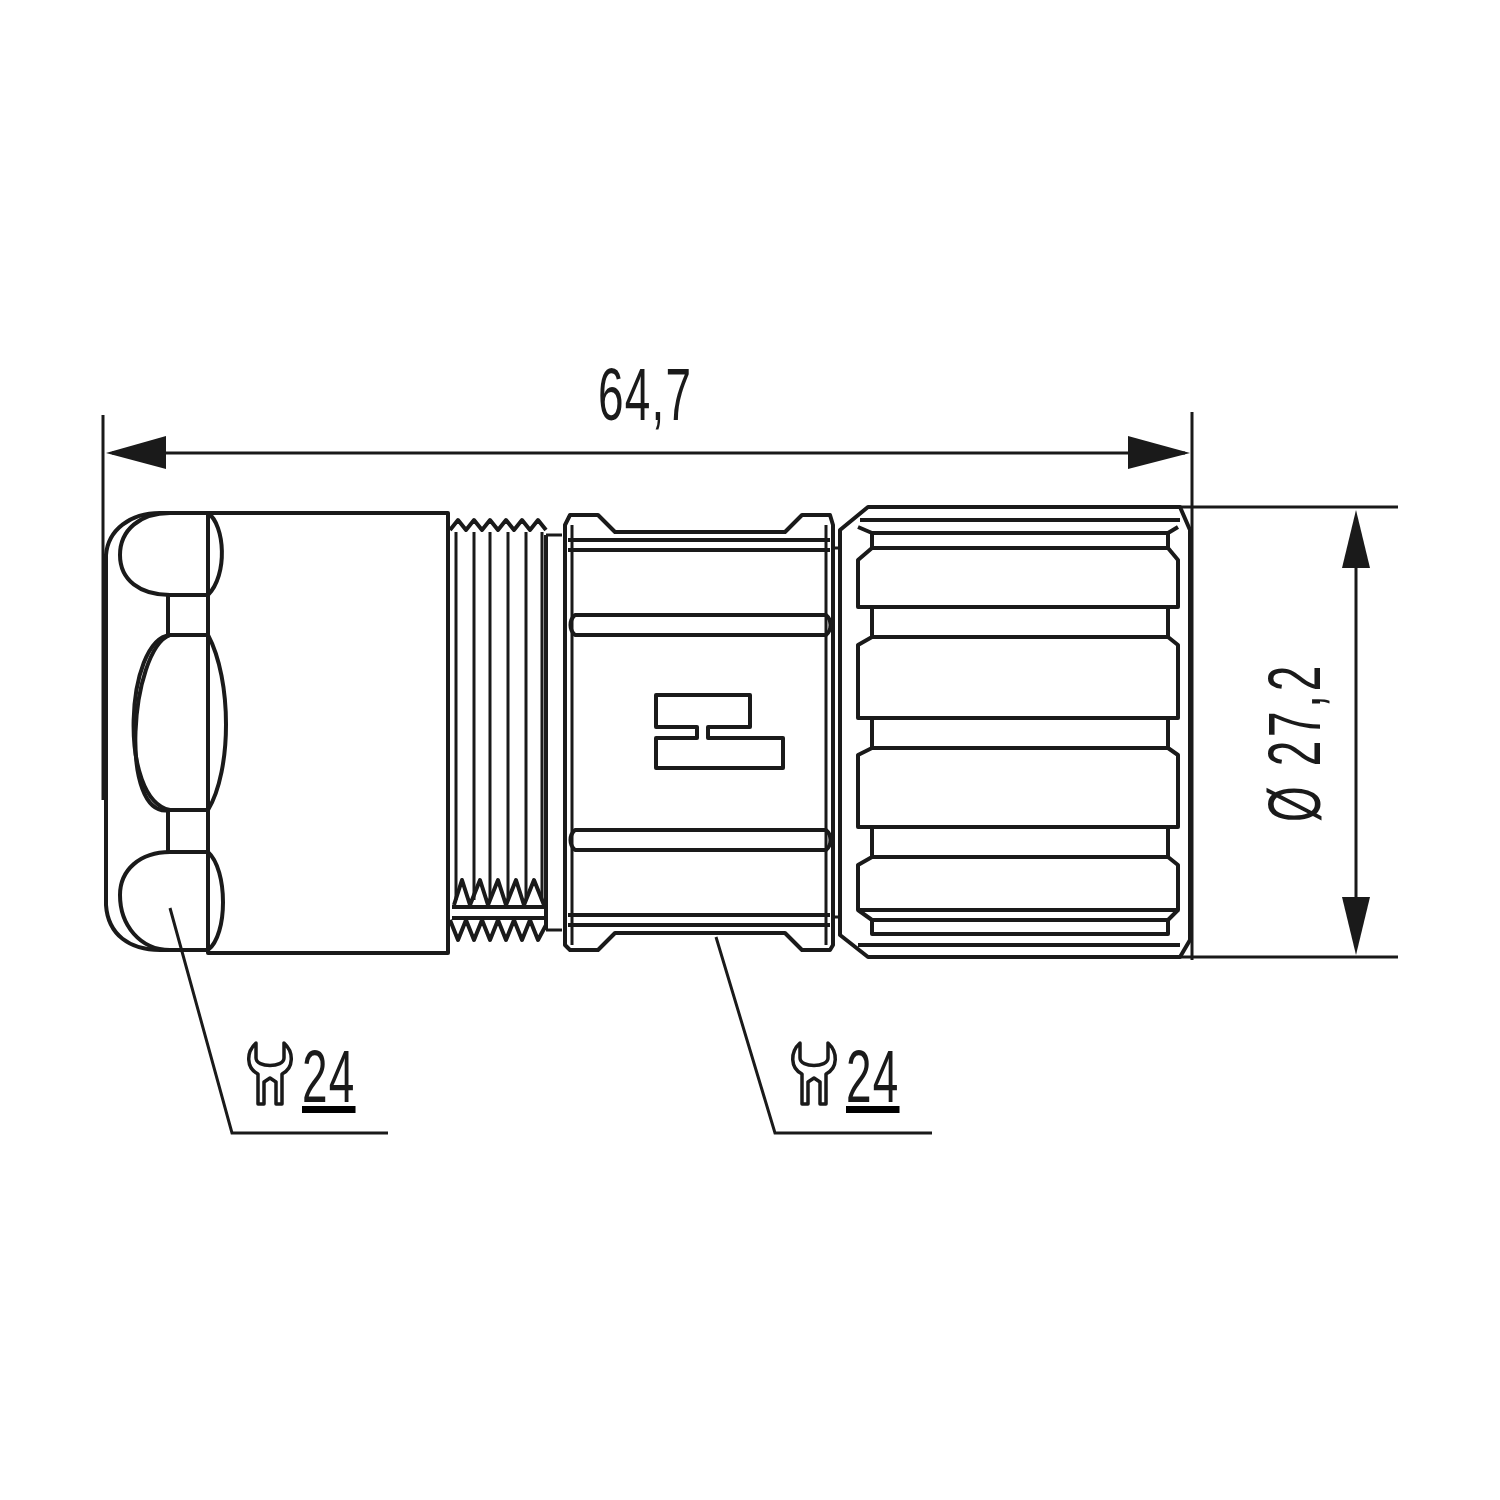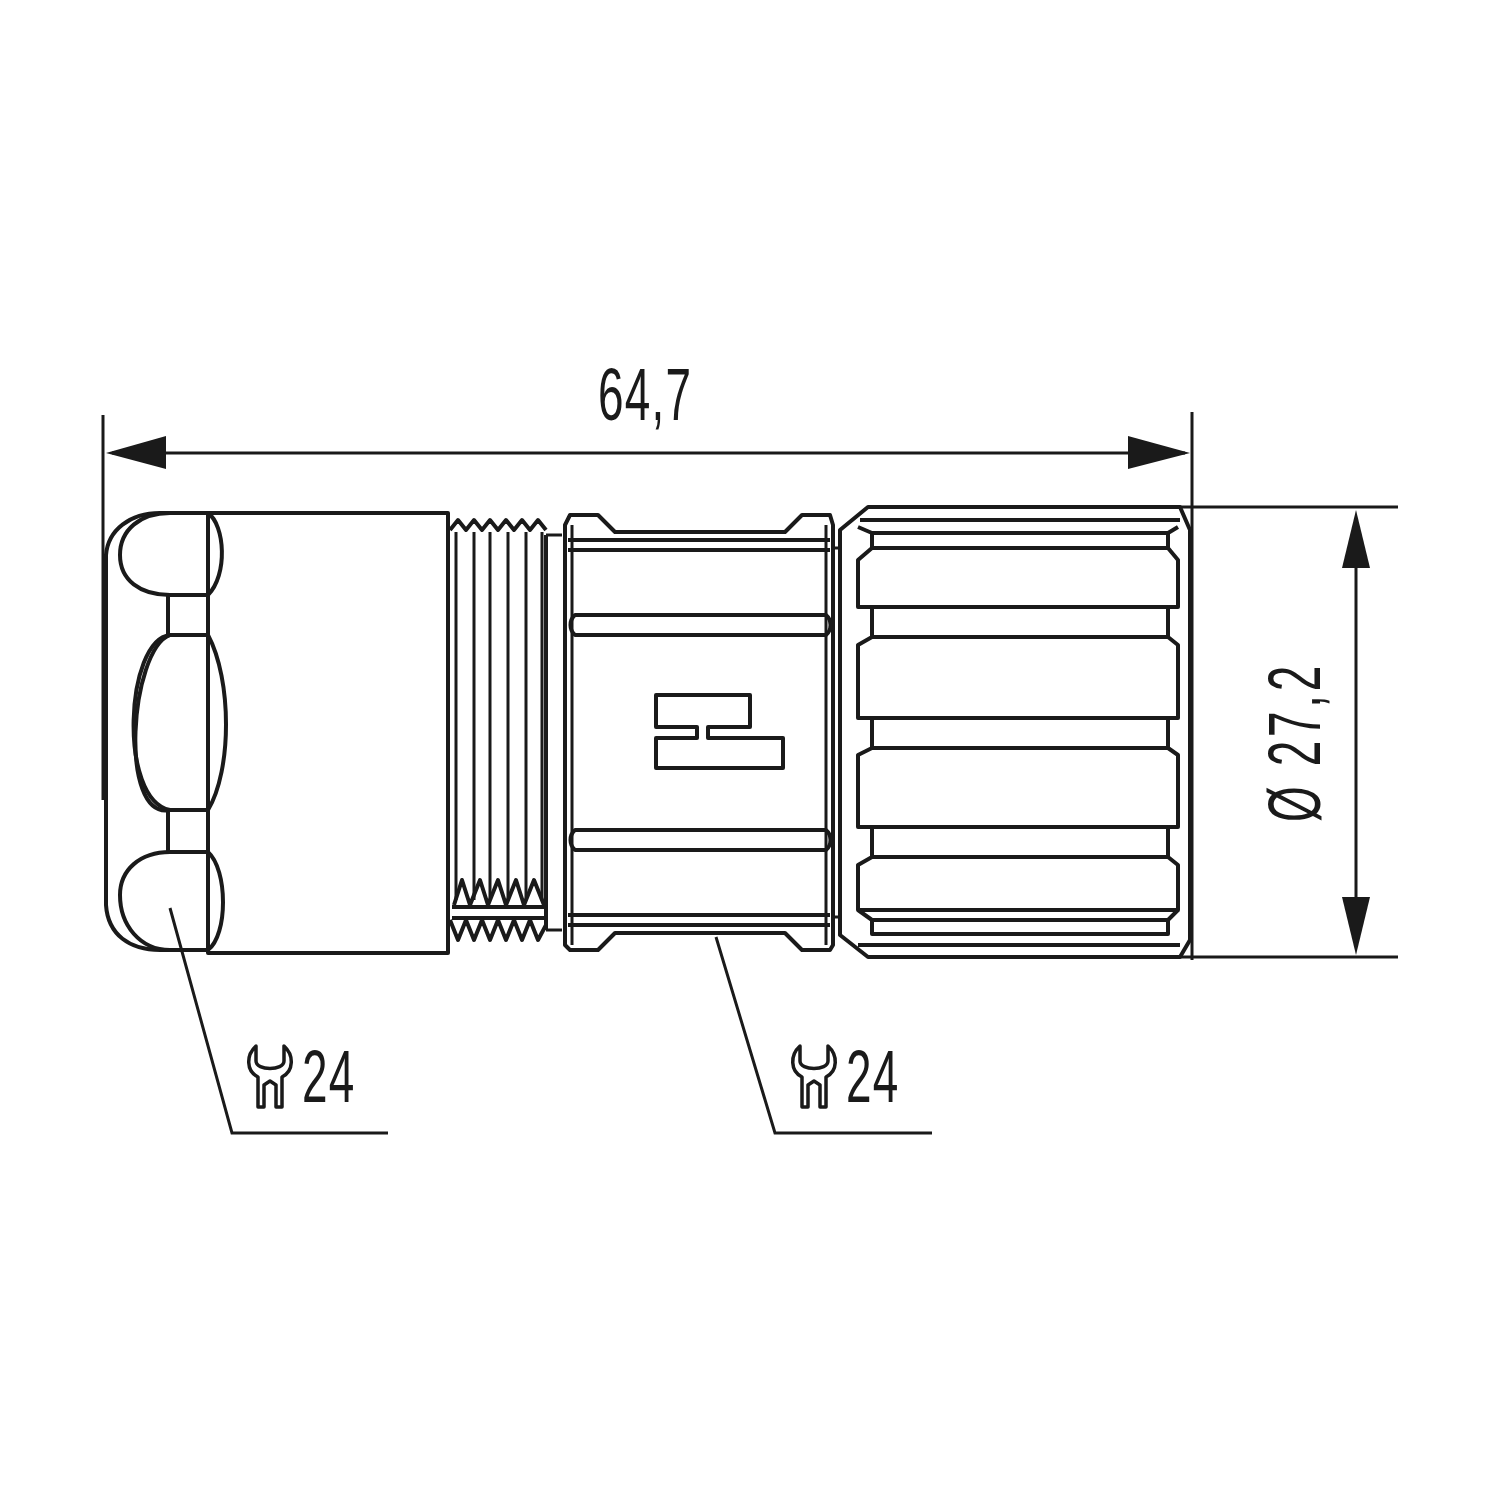--- a/index.html
+++ b/index.html
@@ -4,21 +4,21 @@
 <style>
   html, body { margin: 0; padding: 0; background: #ffffff; }
   body { width: 1500px; height: 1500px; position: relative; overflow: hidden; }
   svg { position: absolute; left: 0; top: 0; }
   .ln { fill: none; stroke: #1a1a1a; stroke-width: 4; stroke-linejoin: round; }
   .thin { fill: none; stroke: #1a1a1a; stroke-width: 3; }
   .fillb { fill: #1a1a1a; stroke: none; }
   .lbl { position: absolute; color: #1a1a1a; font-family: "Liberation Sans", sans-serif; line-height: 1; white-space: nowrap; }
   .dim-len { left: 598px; top: 358px; font-size: 74px; transform: scaleX(0.62); transform-origin: left top; letter-spacing: 2px; }
   .dim-dia { left: 1258px; top: 822px; font-size: 74px; transform: rotate(-90deg) scaleX(0.62); transform-origin: left top; letter-spacing: 6px; }
-  .wr { position: absolute; display: flex; align-items: center; }
+  .wr { position: absolute; display: flex; align-items: flex-start; text-decoration: underline; }
   .wr .val { font-family: "Liberation Sans", sans-serif; font-size: 74px; line-height: 1; transform: scaleX(0.62); transform-origin: left bottom; color: #1a1a1a; letter-spacing: 2px; }
 </style>
 </head>
 <body>
 
 <svg width="1500" height="1500" viewBox="0 0 1500 1500">
 
   <g>
     <line class="thin" x1="103" y1="415" x2="103" y2="800"></line>
     <line class="thin" x1="1192" y1="412" x2="1192" y2="960"></line>

